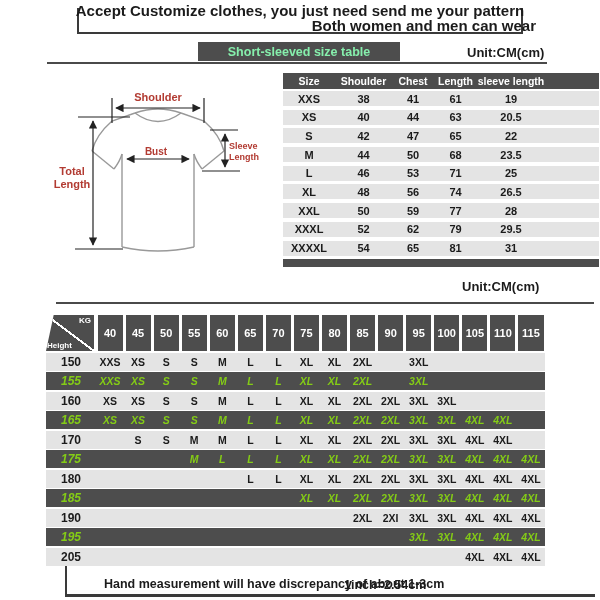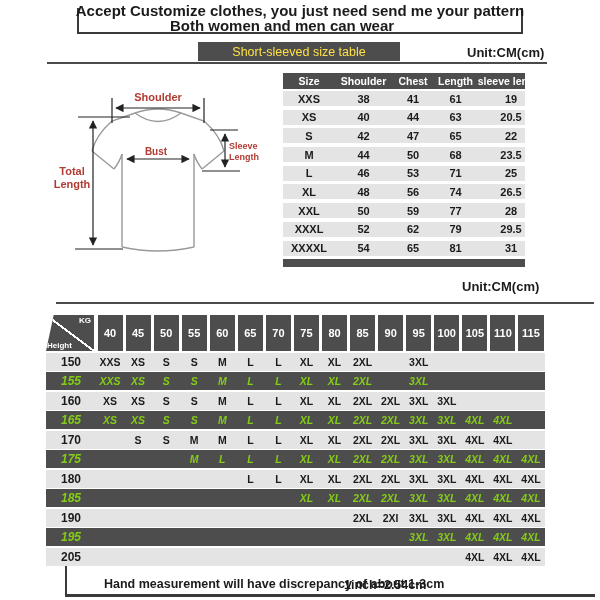--- a/index.html
+++ b/index.html
@@ -4,41 +4,41 @@
 <style>
   * { margin:0; padding:0; box-sizing:border-box; }
   html,body { background:#fff; }
   .page {
     position:relative; width:600px; height:600px; background:#fff;
     font-family:"Liberation Sans", sans-serif; color:#1b1b1b; overflow:hidden;border-radius:6px;
   }
   
   .heading1 { position:absolute; top:2px; left:0; width:600px; text-align:center;
     font-size:15px; font-weight:bold; white-space:nowrap; }
-  .heading2 { position:absolute; top:17px; left:16px; width:532px; text-align:center;
+  .heading2 { position:absolute; top:17px; left:4px; width:532px; text-align:right;
     font-size:15px; font-weight:bold; }
   .top-bracket { position:absolute; top:8px; left:77px; width:446px; height:26px;
     border:2px solid #3a3a3a; border-top:none; }
   
-  .sec-btn { position:absolute; background:var(--dark); color:#fde047; font-weight:normal;
+  .sec-btn { position:absolute; background:var(--dark); color:#86efac; font-weight:bold;
     display:flex; align-items:center; justify-content:center; }
   .sec1-btn { top:42px; left:198px; width:202px; height:19px; font-size:12.5px; }
   .sec2-btn { top:277px; left:163px; width:260px; height:19px; font-size:12px; }
   .unit { position:absolute; font-size:13px; font-weight:bold; }
   .unit1 { top:45px; left:467px; }
   .unit2 { top:279px; left:462px; }
   .divider { position:absolute; height:2px; background:#4a4a4a; }
   .divider1 { top:62px; left:47px; width:500px; }
   .divider2 { top:302px; left:56px; width:538px; }
   
   .diagram { position:absolute; top:83px; left:38px; }
   .diagram text { font-family:"Liberation Sans", sans-serif; font-weight:bold;
     fill:var(--accent-red); }
   
-  .size-table { position:absolute; top:73px; left:283px; width:242px; }
+  .size-table { position:absolute; top:73px; left:283px; width:316px; }
   .st-grid { display:grid; grid-template-columns:52px 57px 42px 43px 68px; align-items:center; }
   .st-header { background:var(--dark); color:#fff; height:16px; margin-bottom:2px; }
   .st-header span { text-align:center; font-size:10.5px; font-weight:bold; }
   .st-row { background:var(--light-row); height:15px; margin-bottom:3.7px; }
   .st-row span { text-align:center; font-size:11px; font-weight:bold; }
   .st-footer { height:8px; background:var(--dark); margin-top:1px; }
   
   .rec-table { position:absolute; top:315px; left:46px; width:499px; }
   .rt-grid { display:grid; grid-template-columns:50px repeat(16, 1fr); align-items:stretch; }
   .rt-header { height:36px; margin-bottom:0; }

